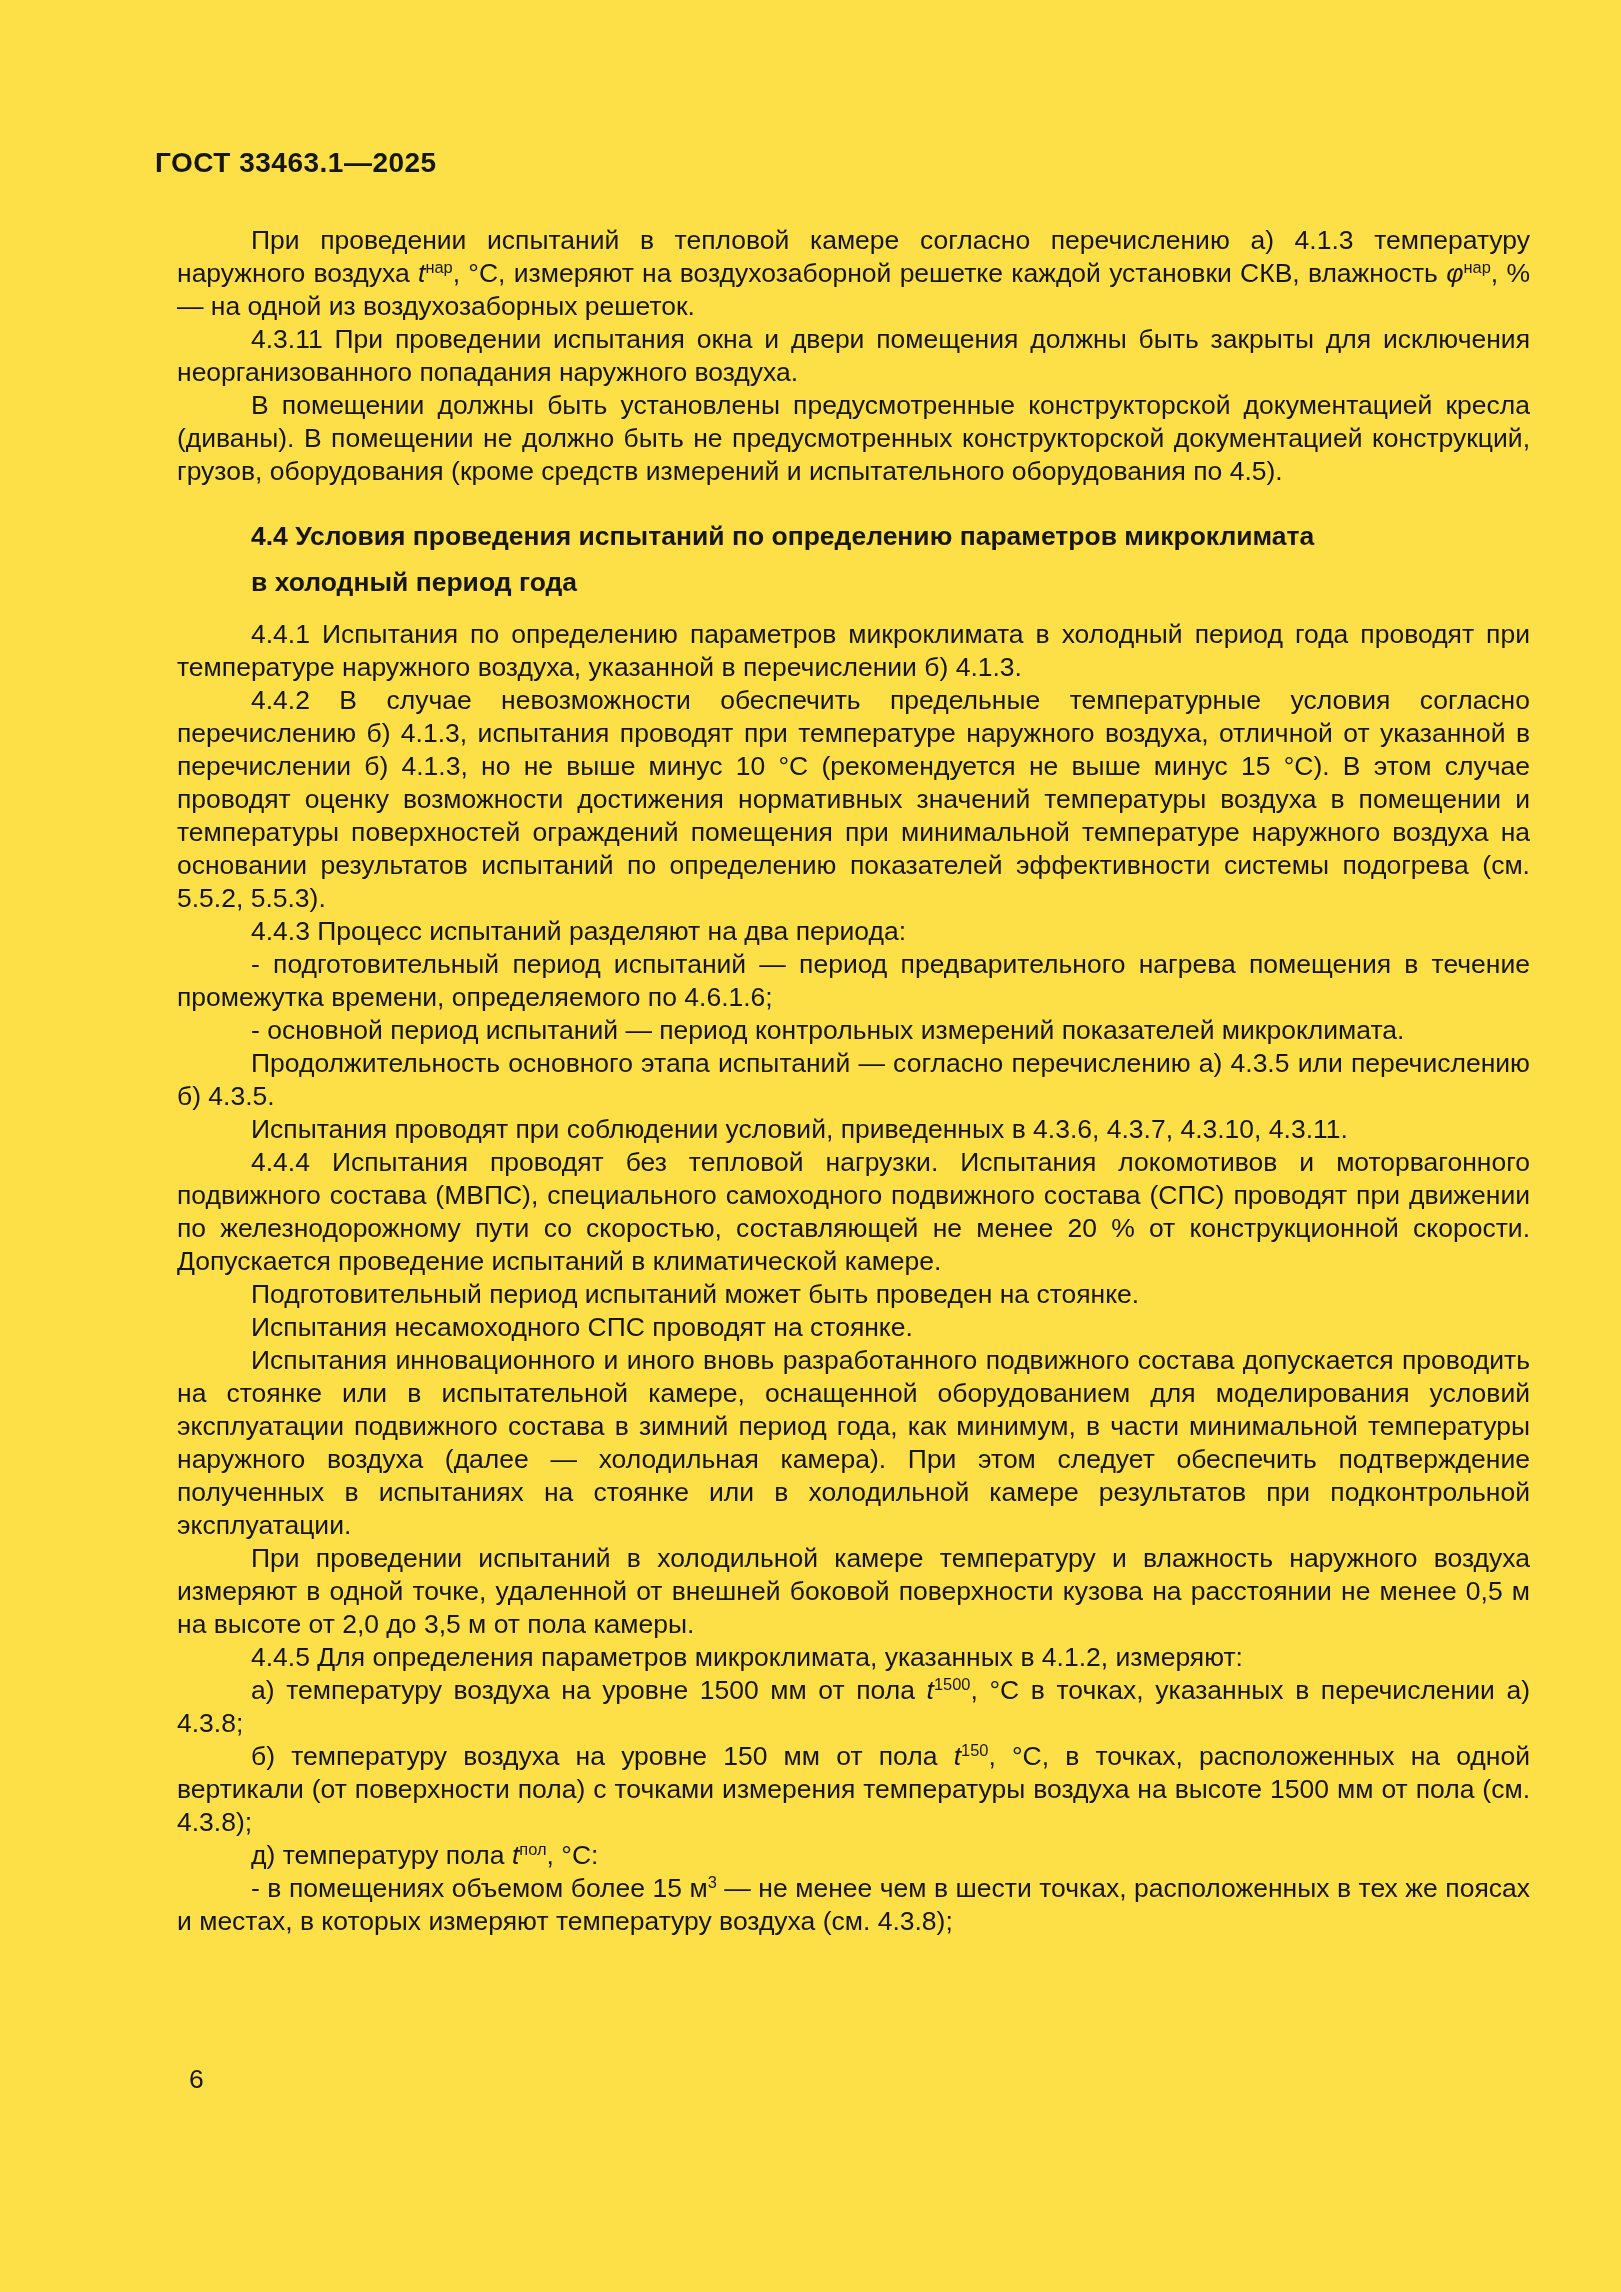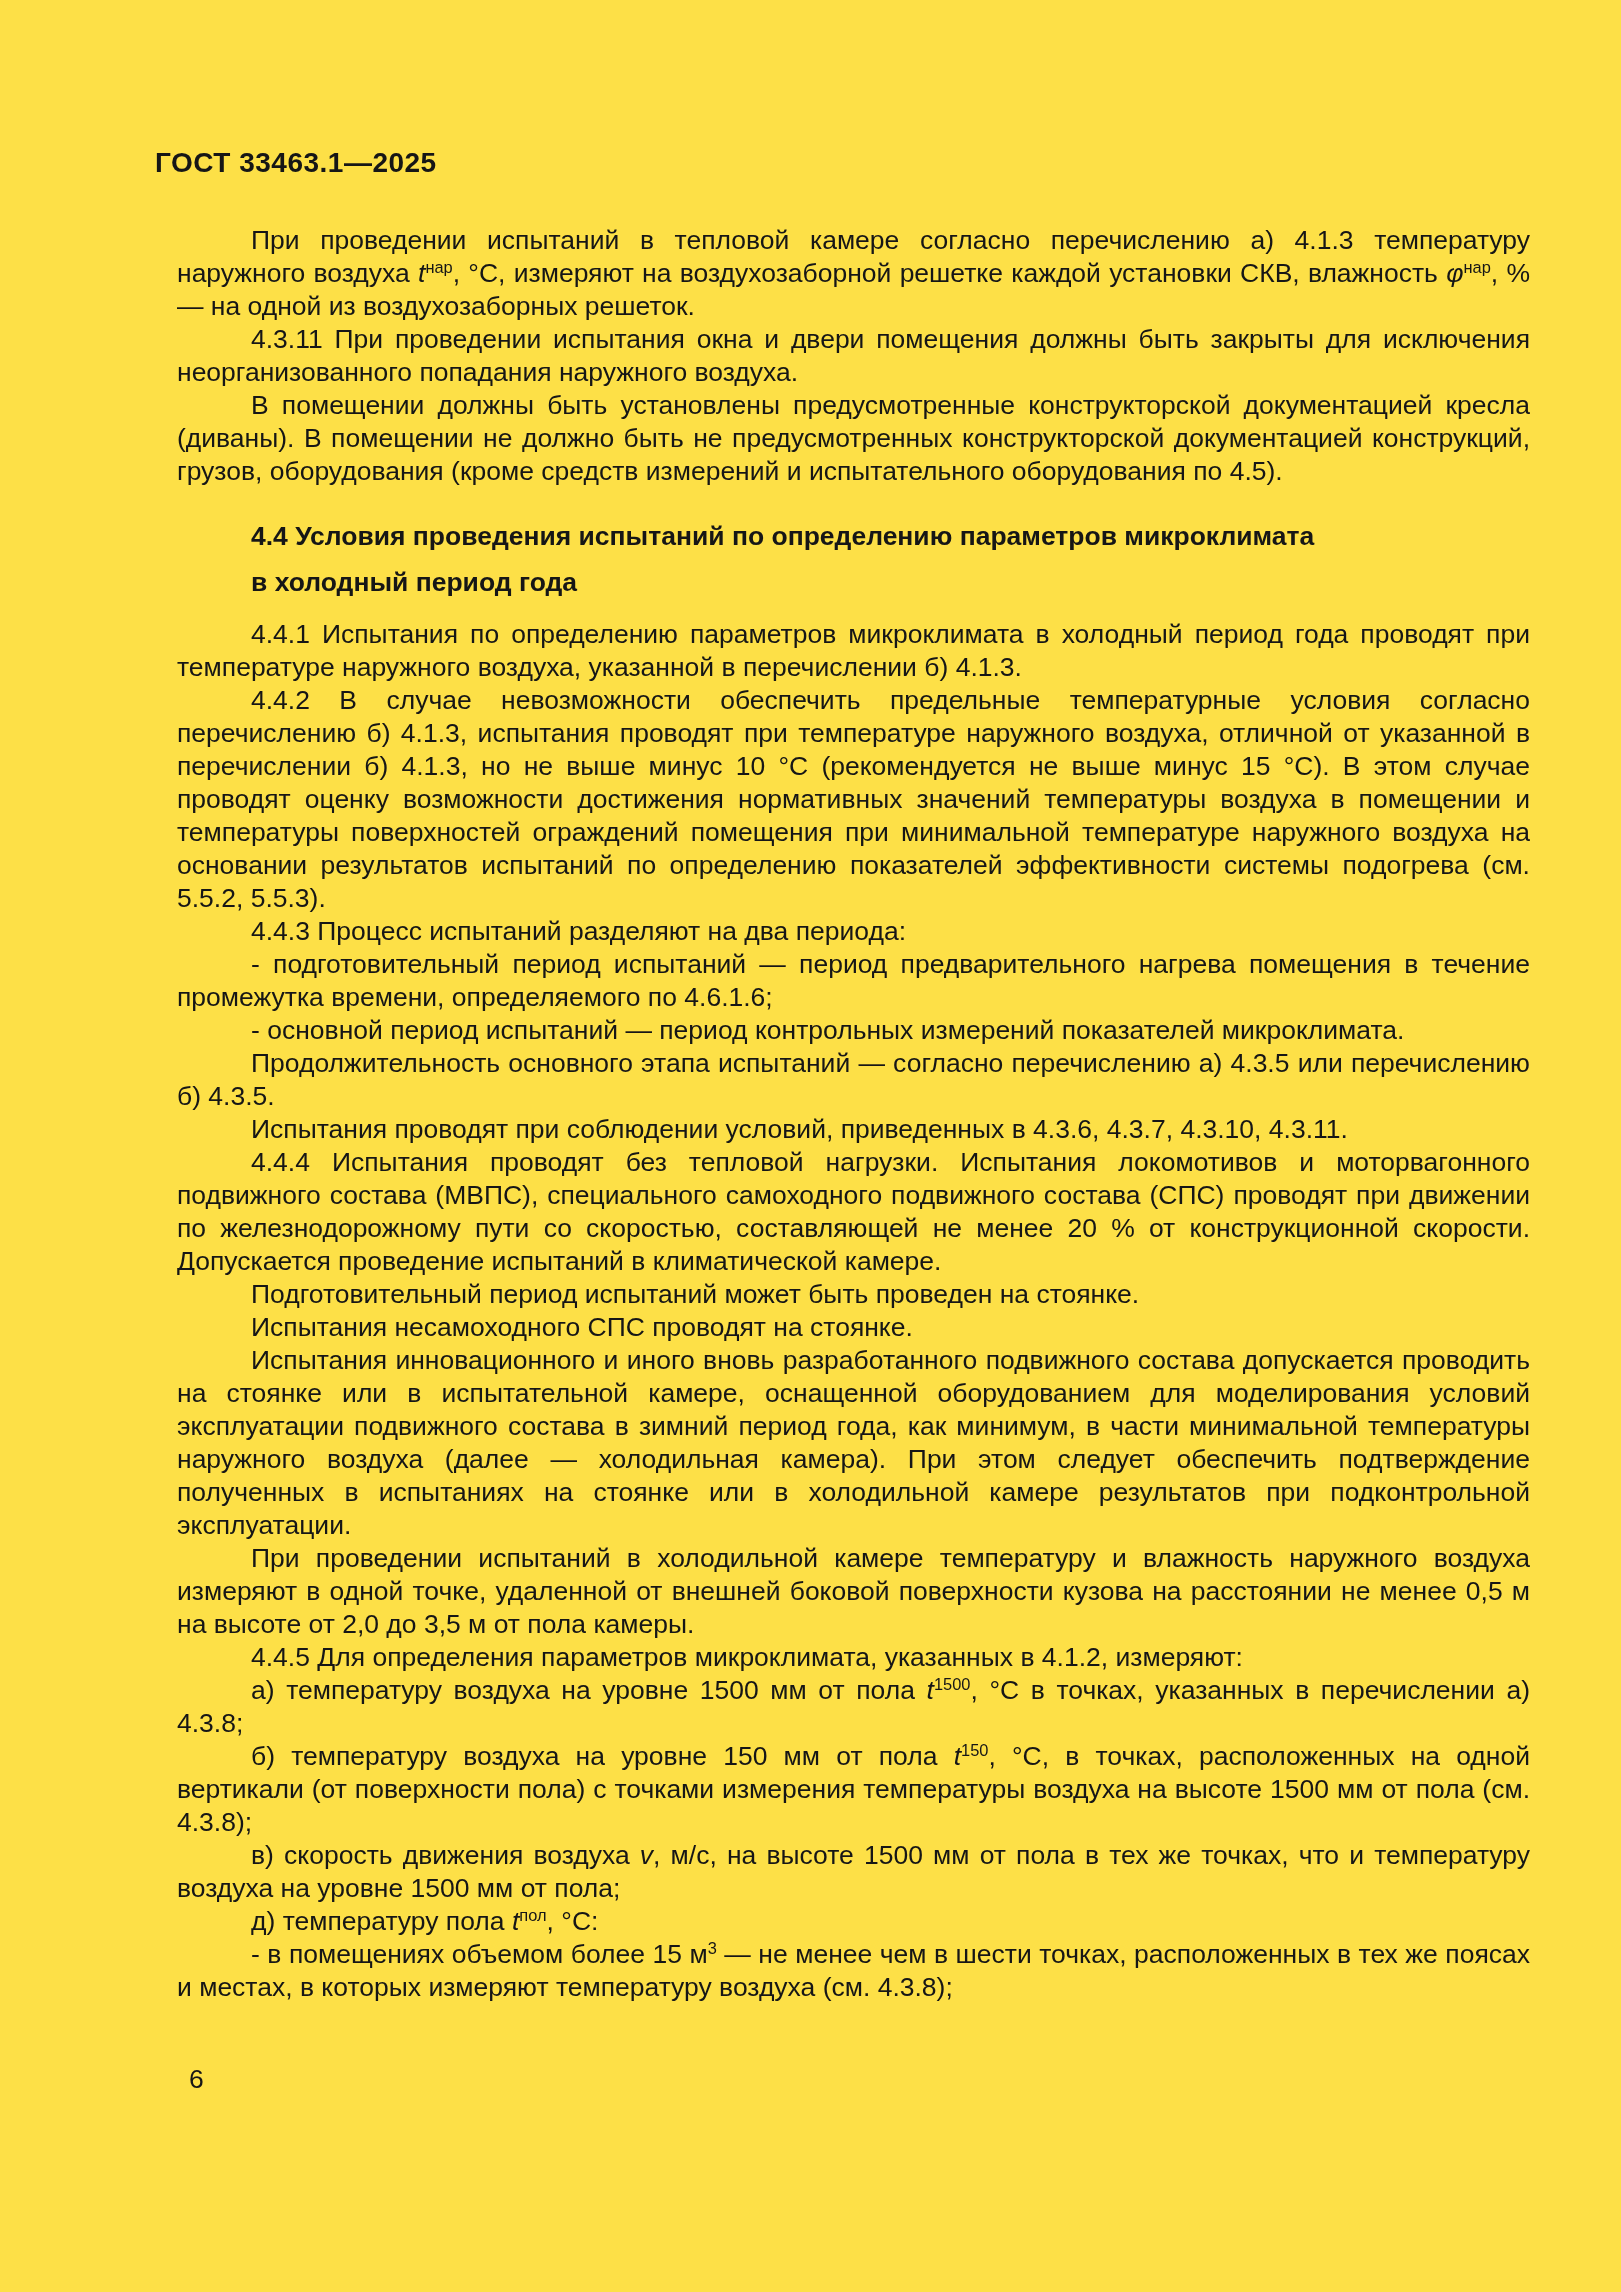--- a/index.html
+++ b/index.html
@@ -76,20 +76,19 @@
       <p class="paragraph">Продолжительность основного этапа испытаний — согласно перечислению а) 4.3.5 или перечислению б) 4.3.5.</p>
       <p class="paragraph">Испытания проводят при соблюдении условий, приведенных в 4.3.6, 4.3.7, 4.3.10, 4.3.11.</p>
       <p class="paragraph">4.4.4 Испытания проводят без тепловой нагрузки. Испытания локомотивов и моторвагонного подвижного состава (МВПС), специального самоходного подвижного состава (СПС) проводят при движении по железнодорожному пути со скоростью, составляющей не менее 20 % от конструкционной скорости. Допускается проведение испытаний в климатической камере.</p>
       <p class="paragraph">Подготовительный период испытаний может быть проведен на стоянке.</p>
       <p class="paragraph">Испытания несамоходного СПС проводят на стоянке.</p>
       <p class="paragraph">Испытания инновационного и иного вновь разработанного подвижного состава допускается проводить на стоянке или в испытательной камере, оснащенной оборудованием для моделирования условий эксплуатации подвижного состава в зимний период года, как минимум, в части минимальной температуры наружного воздуха (далее — холодильная камера). При этом следует обеспечить подтверждение полученных в испытаниях на стоянке или в холодильной камере результатов при подконтрольной эксплуатации.</p>
       <p class="paragraph">При проведении испытаний в холодильной камере температуру и влажность наружного воздуха измеряют в одной точке, удаленной от внешней боковой поверхности кузова на расстоянии не менее 0,5 м на высоте от 2,0 до 3,5 м от пола камеры.</p>
       <p class="paragraph">4.4.5 Для определения параметров микроклимата, указанных в 4.1.2, измеряют:</p>
       <p class="paragraph">а) температуру воздуха на уровне 1500 мм от пола <i>t</i><sup>1500</sup>, °С в точках, указанных в перечислении а) 4.3.8;</p>
       <p class="paragraph">б) температуру воздуха на уровне 150 мм от пола <i>t</i><sup>150</sup>, °С, в точках, расположенных на одной вертикали (от поверхности пола) с точками измерения температуры воздуха на высоте 1500 мм от пола (см. 4.3.8);</p>
-      <p class="paragraph">в) скорость движения воздуха <i>v</i>, м/с, на высоте 1500 мм от пола в тех же точках, что и температуру воздуха на уровне 1500 мм от пола;</p>
       <p class="paragraph">д) температуру пола <i>t</i><sup>пол</sup>, °С:</p>
       <p class="paragraph">- в помещениях объемом более 15 м<sup>3</sup> — не менее чем в шести точках, расположенных в тех же поясах и местах, в которых измеряют температуру воздуха (см. 4.3.8);</p>
     </main>
 
   <div class="page-number">6</div>
 </div>
 
 
 </body></html>

